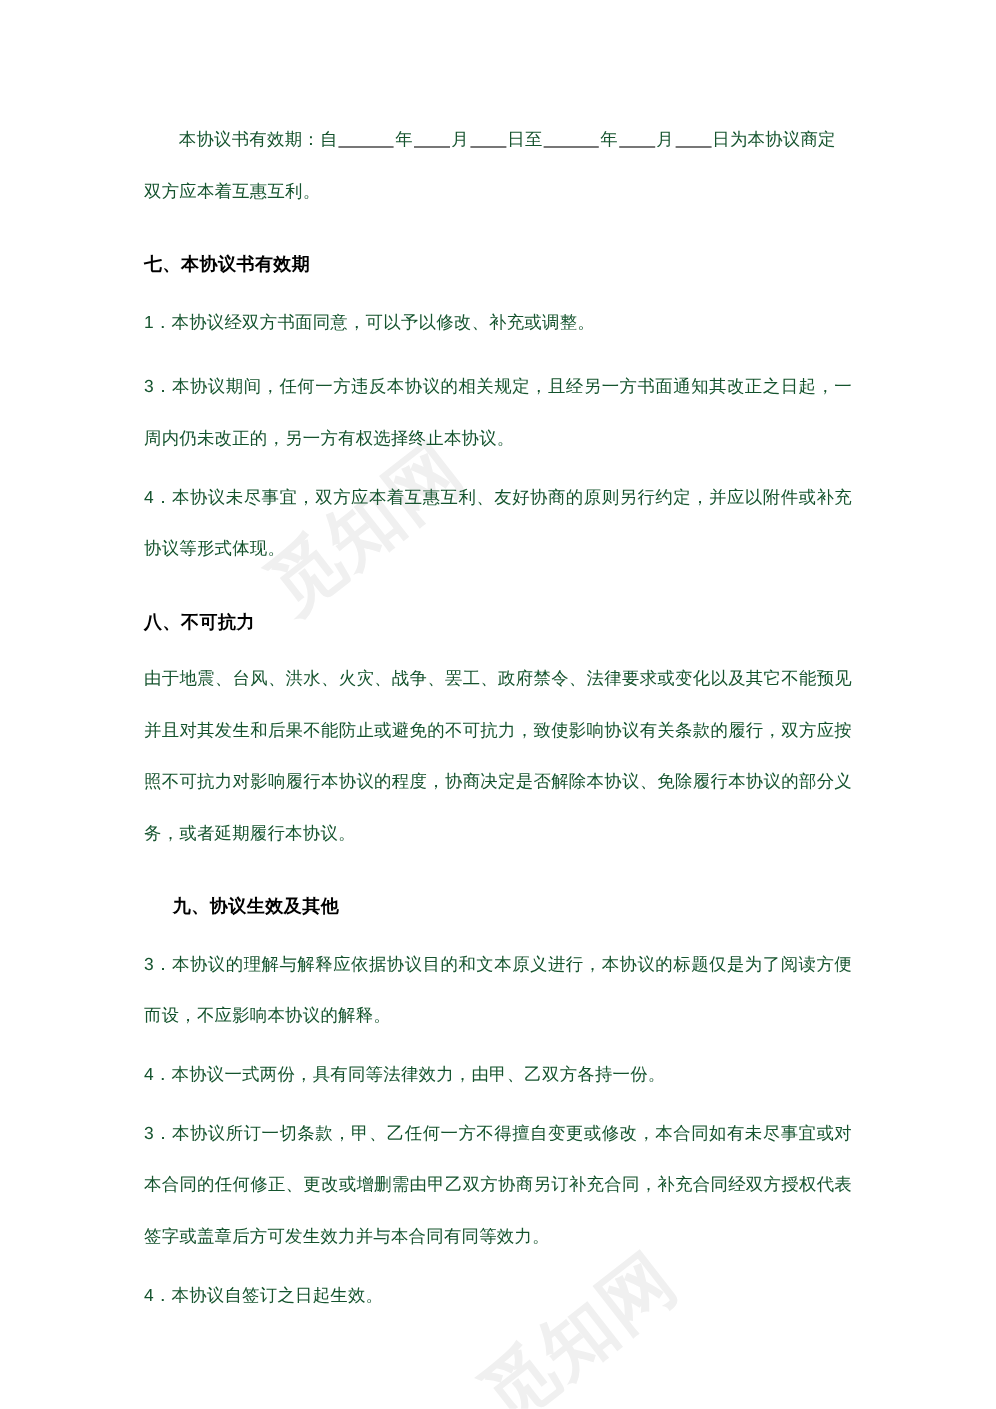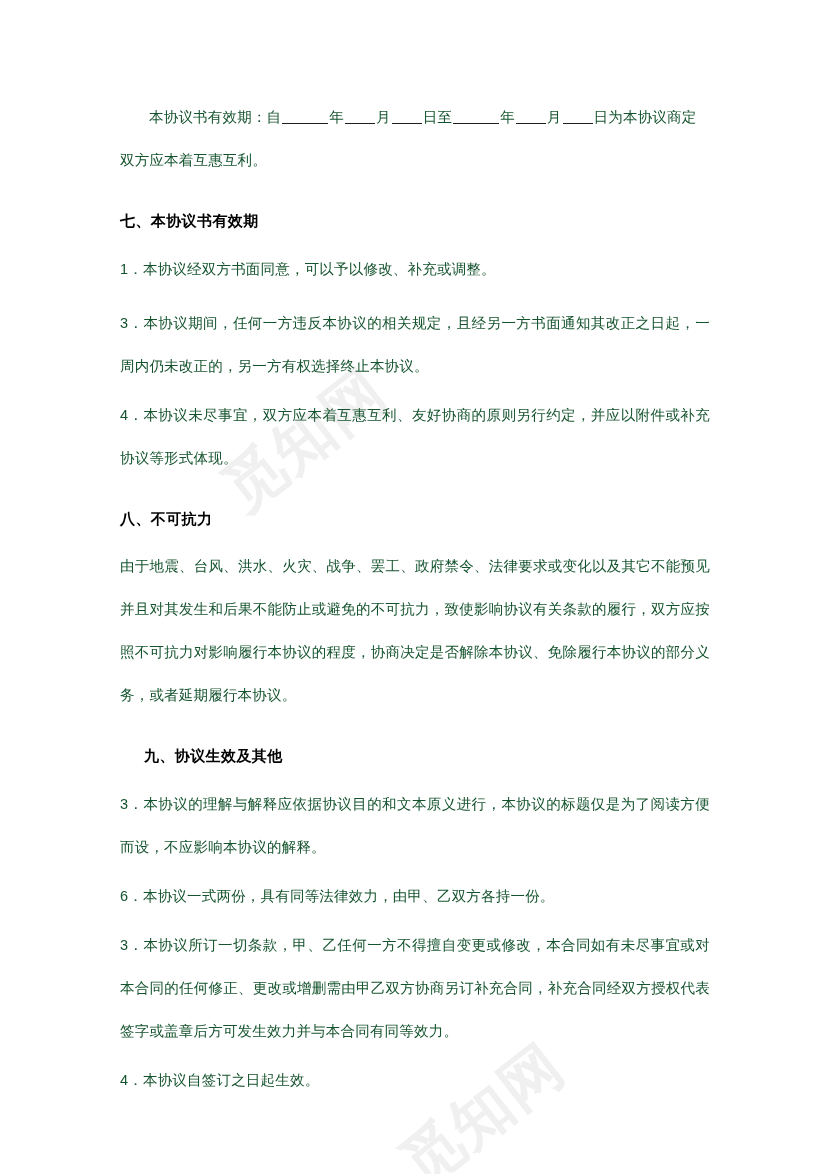--- a/index.html
+++ b/index.html
@@ -132,18 +132,18 @@
     <h2 class="heading sp-h7">七、本协议书有效期</h2>
     <p class="para sp-p7a">1．本协议经双方书面同意，可以予以修改、补充或调整。</p>
     <p class="para sp-p7c">3．本协议期间，任何一方违反本协议的相关规定，且经另一方书面通知其改正之日起，一周内仍未改正的，另一方有权选择终止本协议。</p>
     <p class="para sp-p7d">4．本协议未尽事宜，双方应本着互惠互利、友好协商的原则另行约定，并应以附件或补充协议等形式体现。</p>
 
     <h2 class="heading sp-h8">八、不可抗力</h2>
     <p class="para sp-p8">由于地震、台风、洪水、火灾、战争、罢工、政府禁令、法律要求或变化以及其它不能预见并且对其发生和后果不能防止或避免的不可抗力，致使影响协议有关条款的履行，双方应按照不可抗力对影响履行本协议的程度，协商决定是否解除本协议、免除履行本协议的部分义务，或者延期履行本协议。</p>
 
     <h2 class="heading sp-h9">九、协议生效及其他</h2>
     <p class="para sp-p9a">3．本协议的理解与解释应依据协议目的和文本原义进行，本协议的标题仅是为了阅读方便而设，不应影响本协议的解释。</p>
-    <p class="para sp-p9b">6．本协议一式两份，具有同等法律效力，由甲、乙双方各持一份。</p>
+    <p class="para sp-p9b">4．本协议一式两份，具有同等法律效力，由甲、乙双方各持一份。</p>
     <p class="para sp-p9c">3．本协议所订一切条款，甲、乙任何一方不得擅自变更或修改，本合同如有未尽事宜或对本合同的任何修正、更改或增删需由甲乙双方协商另订补充合同，补充合同经双方授权代表签字或盖章后方可发生效力并与本合同有同等效力。</p>
     <p class="para sp-p9d">4．本协议自签订之日起生效。</p>
 
   </div>
 </div>
 
 </body></html>

